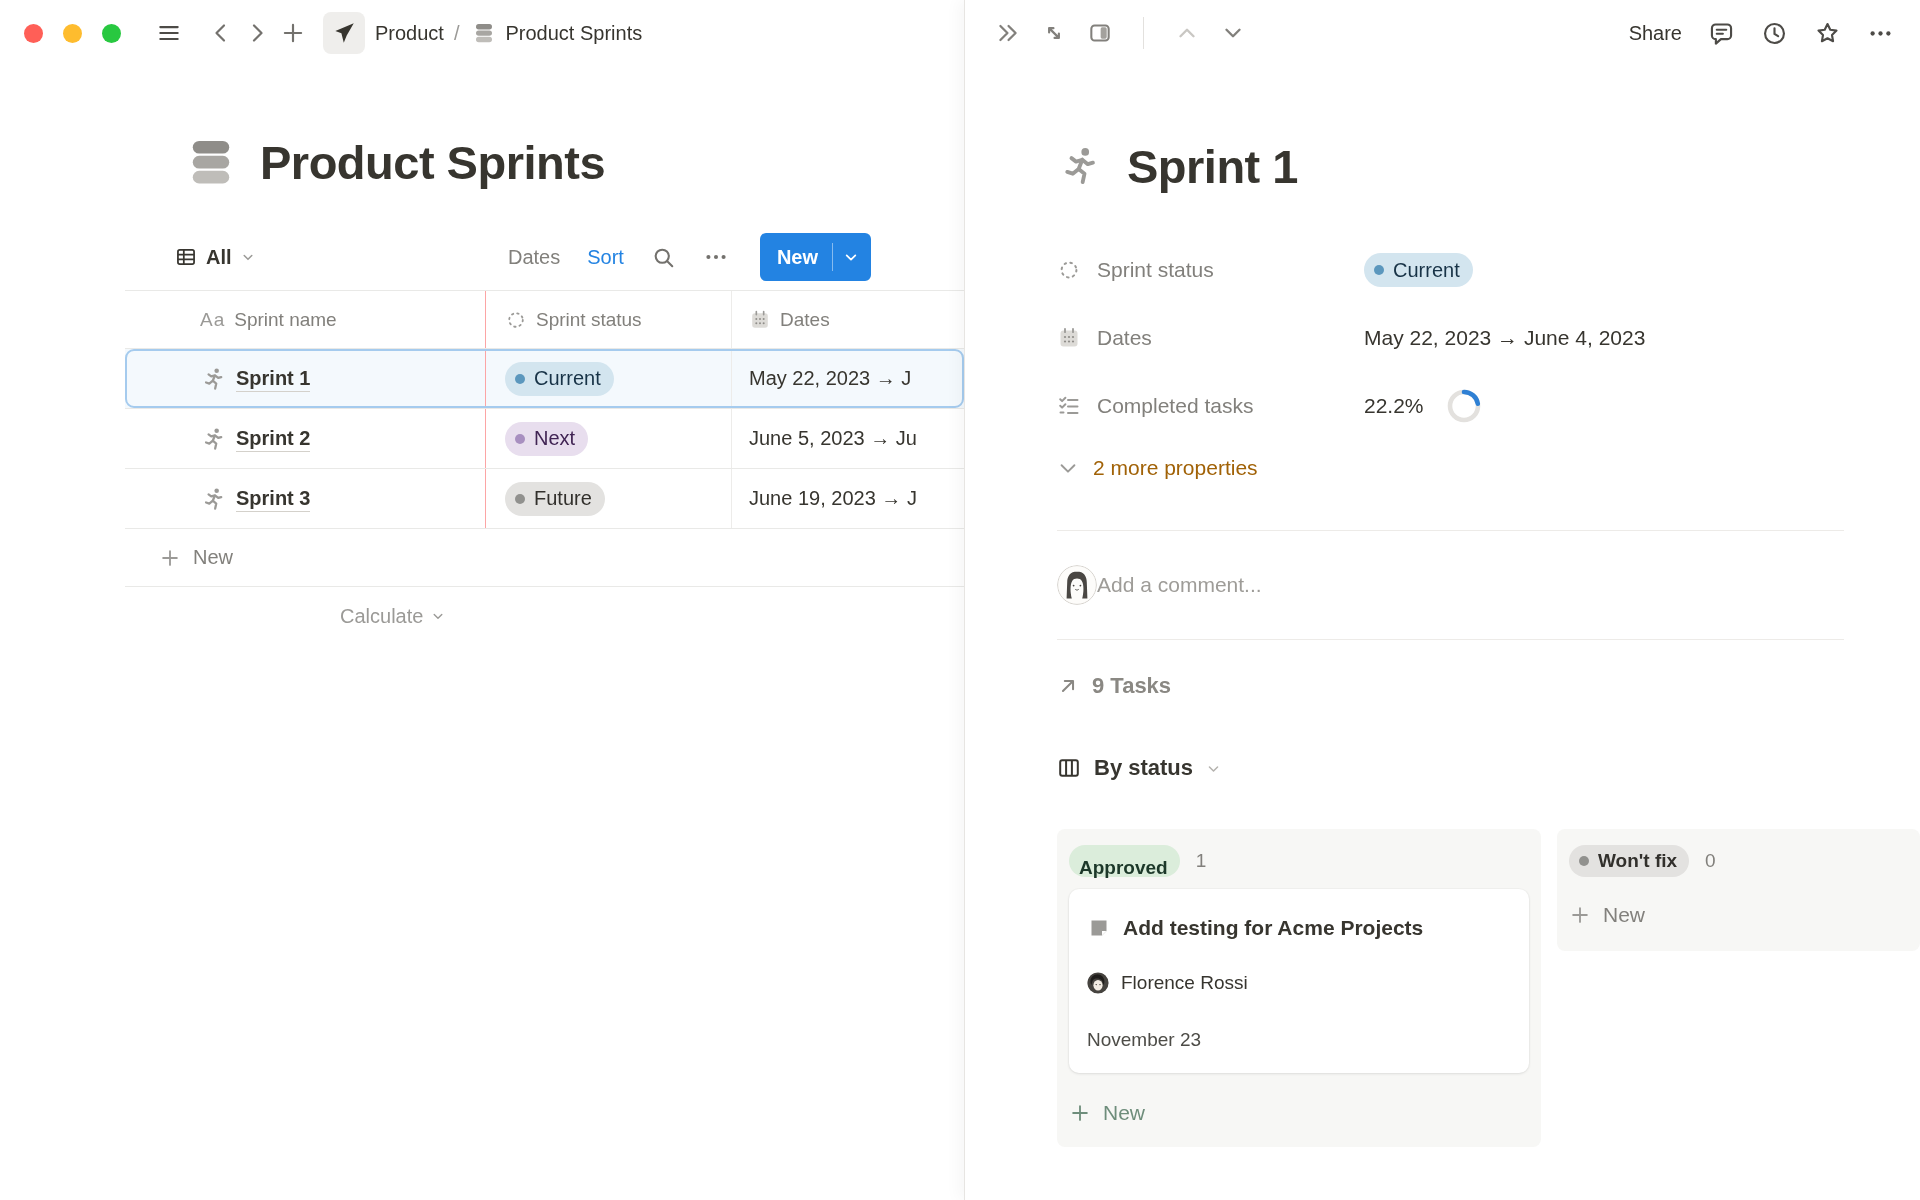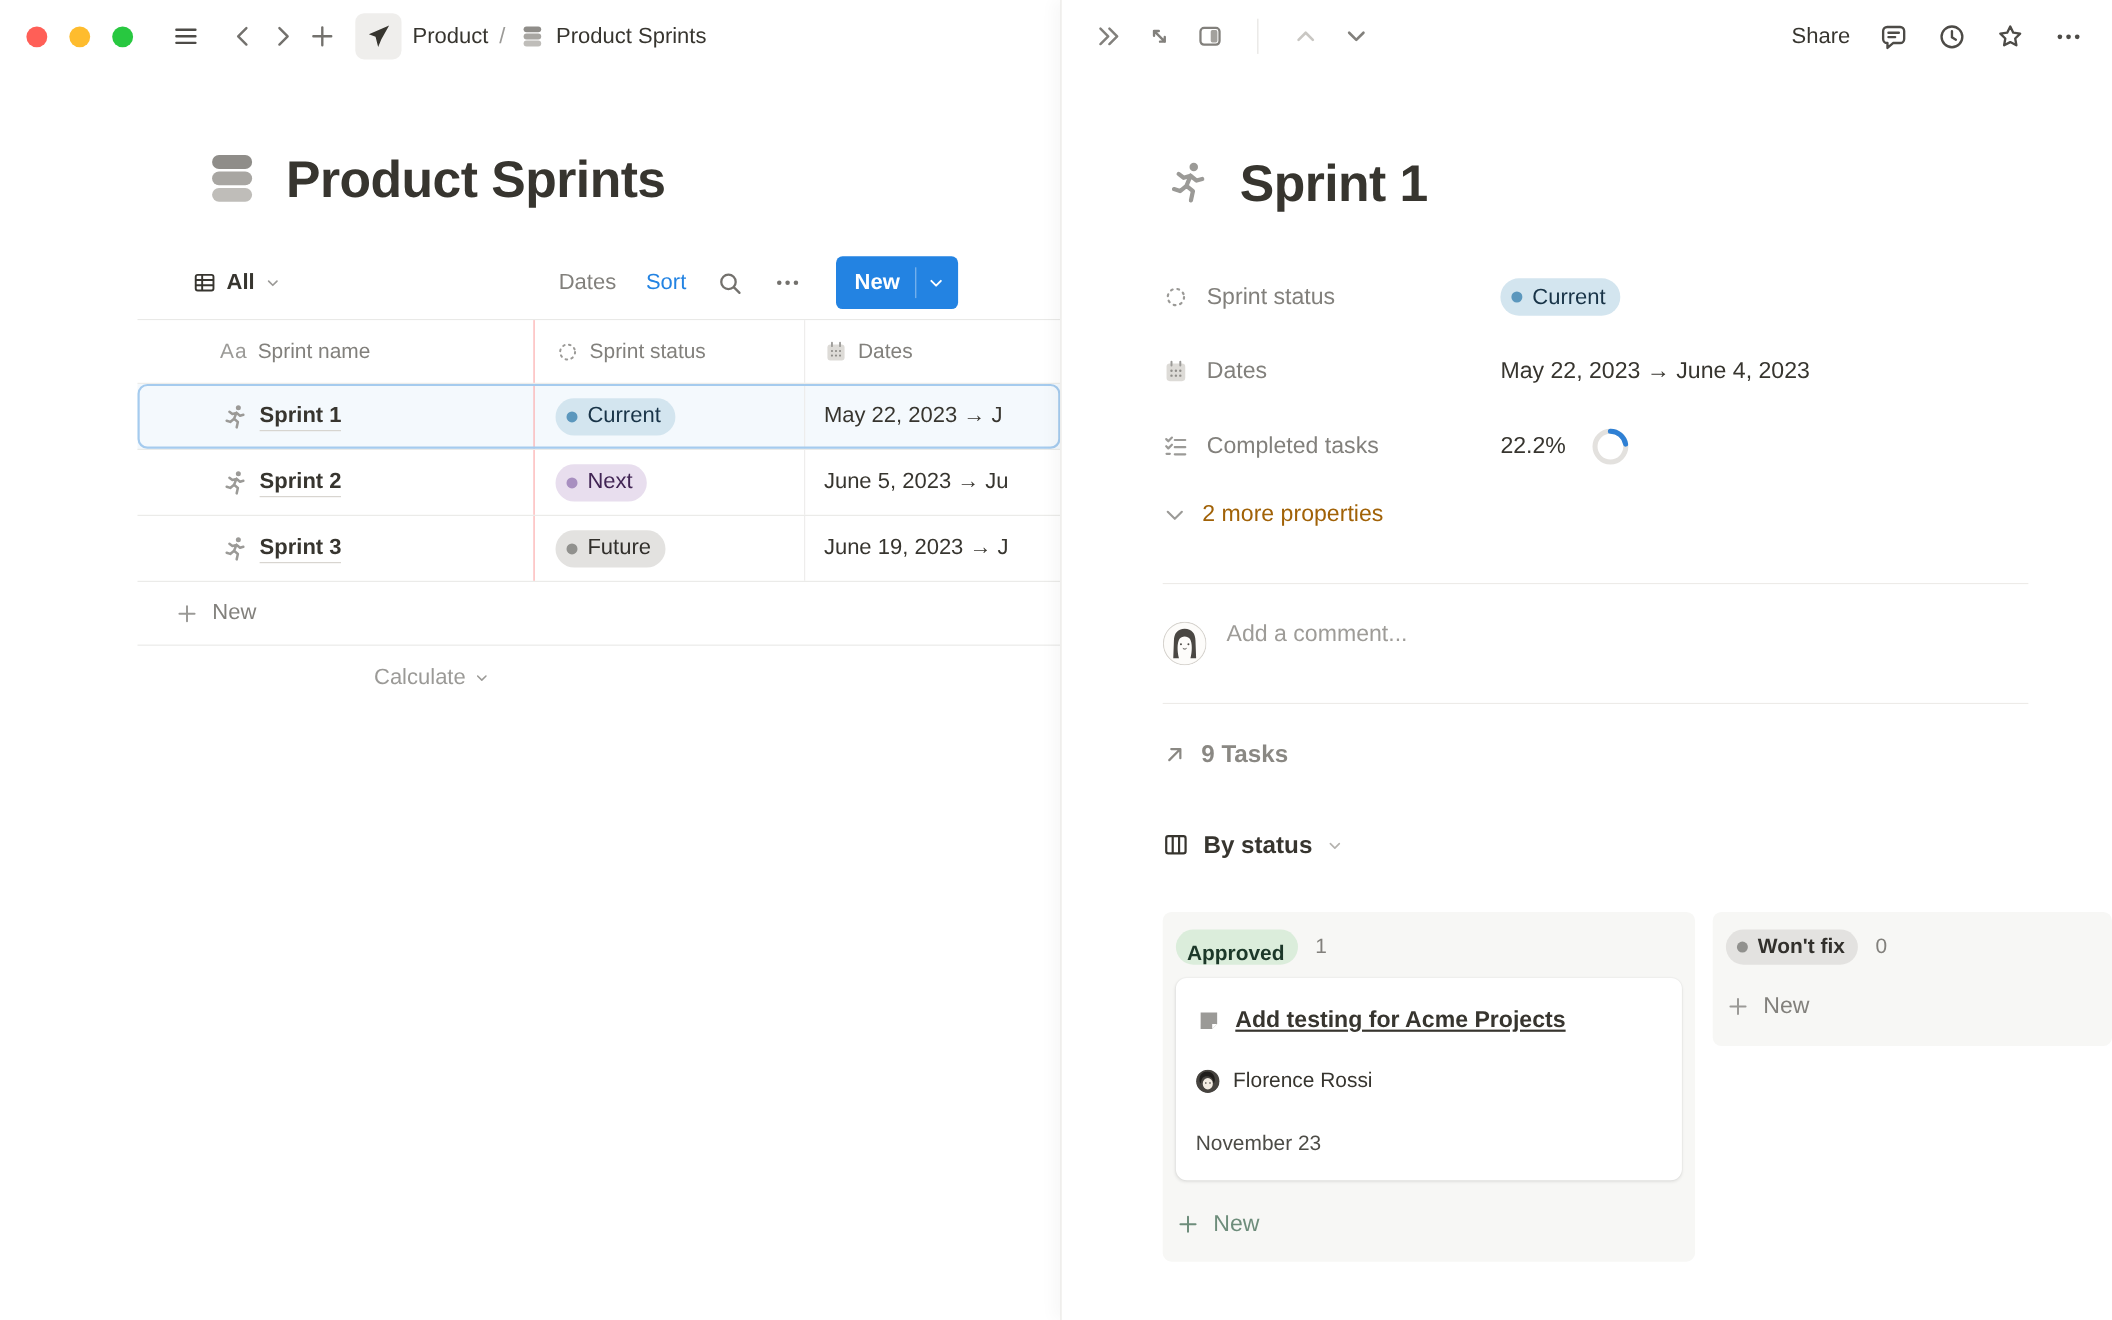--- a/index.html
+++ b/index.html
@@ -74,35 +74,35 @@
   .ptitle-row { padding-top:72px; display:flex; align-items:center; gap:26px; height:128px; }
   h2.ptitle { font-size:47px; font-weight:700; letter-spacing:-0.5px; }
 
   .props { margin-top:42px; }
   .prop { display:flex; align-items:center; min-height:68px; }
   .prop .plabel { width:307px; display:flex; align-items:center; gap:16px; color:#82807c; font-size:21px; }
   .prop .pvalue { display:flex; align-items:center; font-size:21px; }
   .moreprops { margin-top:4px; height:48px; display:flex; align-items:center; gap:14px; color:#a16207; font-size:21px; }
   .hr { height:1px; background:#edebe8; margin-right:76px; }
   .hr.h1 { margin-top:38px; }
-  .commentrow { padding:34px 0; display:flex; gap:18px; }
+  .commentrow { padding:34px 0; display:flex; align-items:center; }
   .commentrow .hint { color:#9e9c98; font-size:21px; }
   .taskslink { margin-top:22px; height:48px; display:flex; align-items:center; gap:13px; color:#8a8883; font-size:22px; font-weight:600; }
   .bystatus { margin-top:34px; height:48px; display:flex; align-items:center; gap:13px; font-size:22px; font-weight:700; }
 
   .board { margin-top:37px; display:flex; gap:16px; align-items:flex-start; }
   .group { background:#f7f7f5; border-radius:8px; padding:10px 12px 12px 12px; }
   .group.g1 { width:484px; }
   .group.g2 { flex:1; }
   .ghead { height:44px; display:flex; align-items:center; gap:16px; }
   .gpill { height:32px; font-size:19px; font-weight:600; padding:3px 12px 3px 10px; }
   .gcount { color:#82807c; font-size:19px; }
   .card { margin-top:6px; background:#fff; border-radius:10px; box-shadow:0 1px 3px rgba(15,15,15,.09), 0 0 0 1px rgba(15,15,15,.02);
           padding:24px 18px 20px 18px; height:184px; }
-  .card .trow1 { display:flex; align-items:center; gap:12px; height:30px; font-size:21px; font-weight:600;text-decoration:underline; }
+  .card .trow1 { display:flex; align-items:center; gap:12px; height:30px; font-size:21px; font-weight:600; }
   .card .trow2 { margin-top:26px; display:flex; align-items:center; gap:12px; height:28px; font-size:19px; color:#37352f; }
   .card .trow3 { margin-top:30px; height:26px; display:flex; align-items:center; font-size:19px; color:#4d4c47; }
   .gnew { margin-top:18px; height:44px; display:flex; align-items:center; gap:12px; font-size:21px; }
   .gnew.greenish { color:#6e8d7b; }
   .gnew.grayish { color:#82807c; margin-top:8px; height:48px; }
 
   .avatar40 { width:40px; height:40px; border-radius:50%; overflow:hidden; flex:none; }
   .avatar22 { width:22px; height:22px; border-radius:50%; overflow:hidden; flex:none; }
 </style>
 </head>

